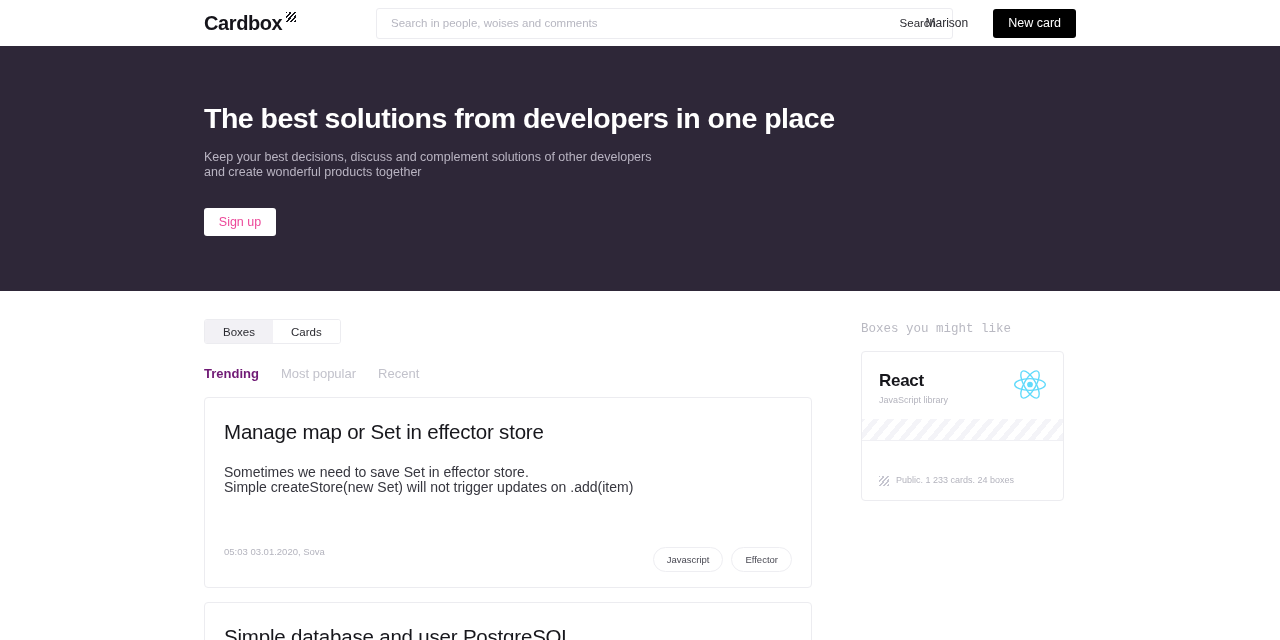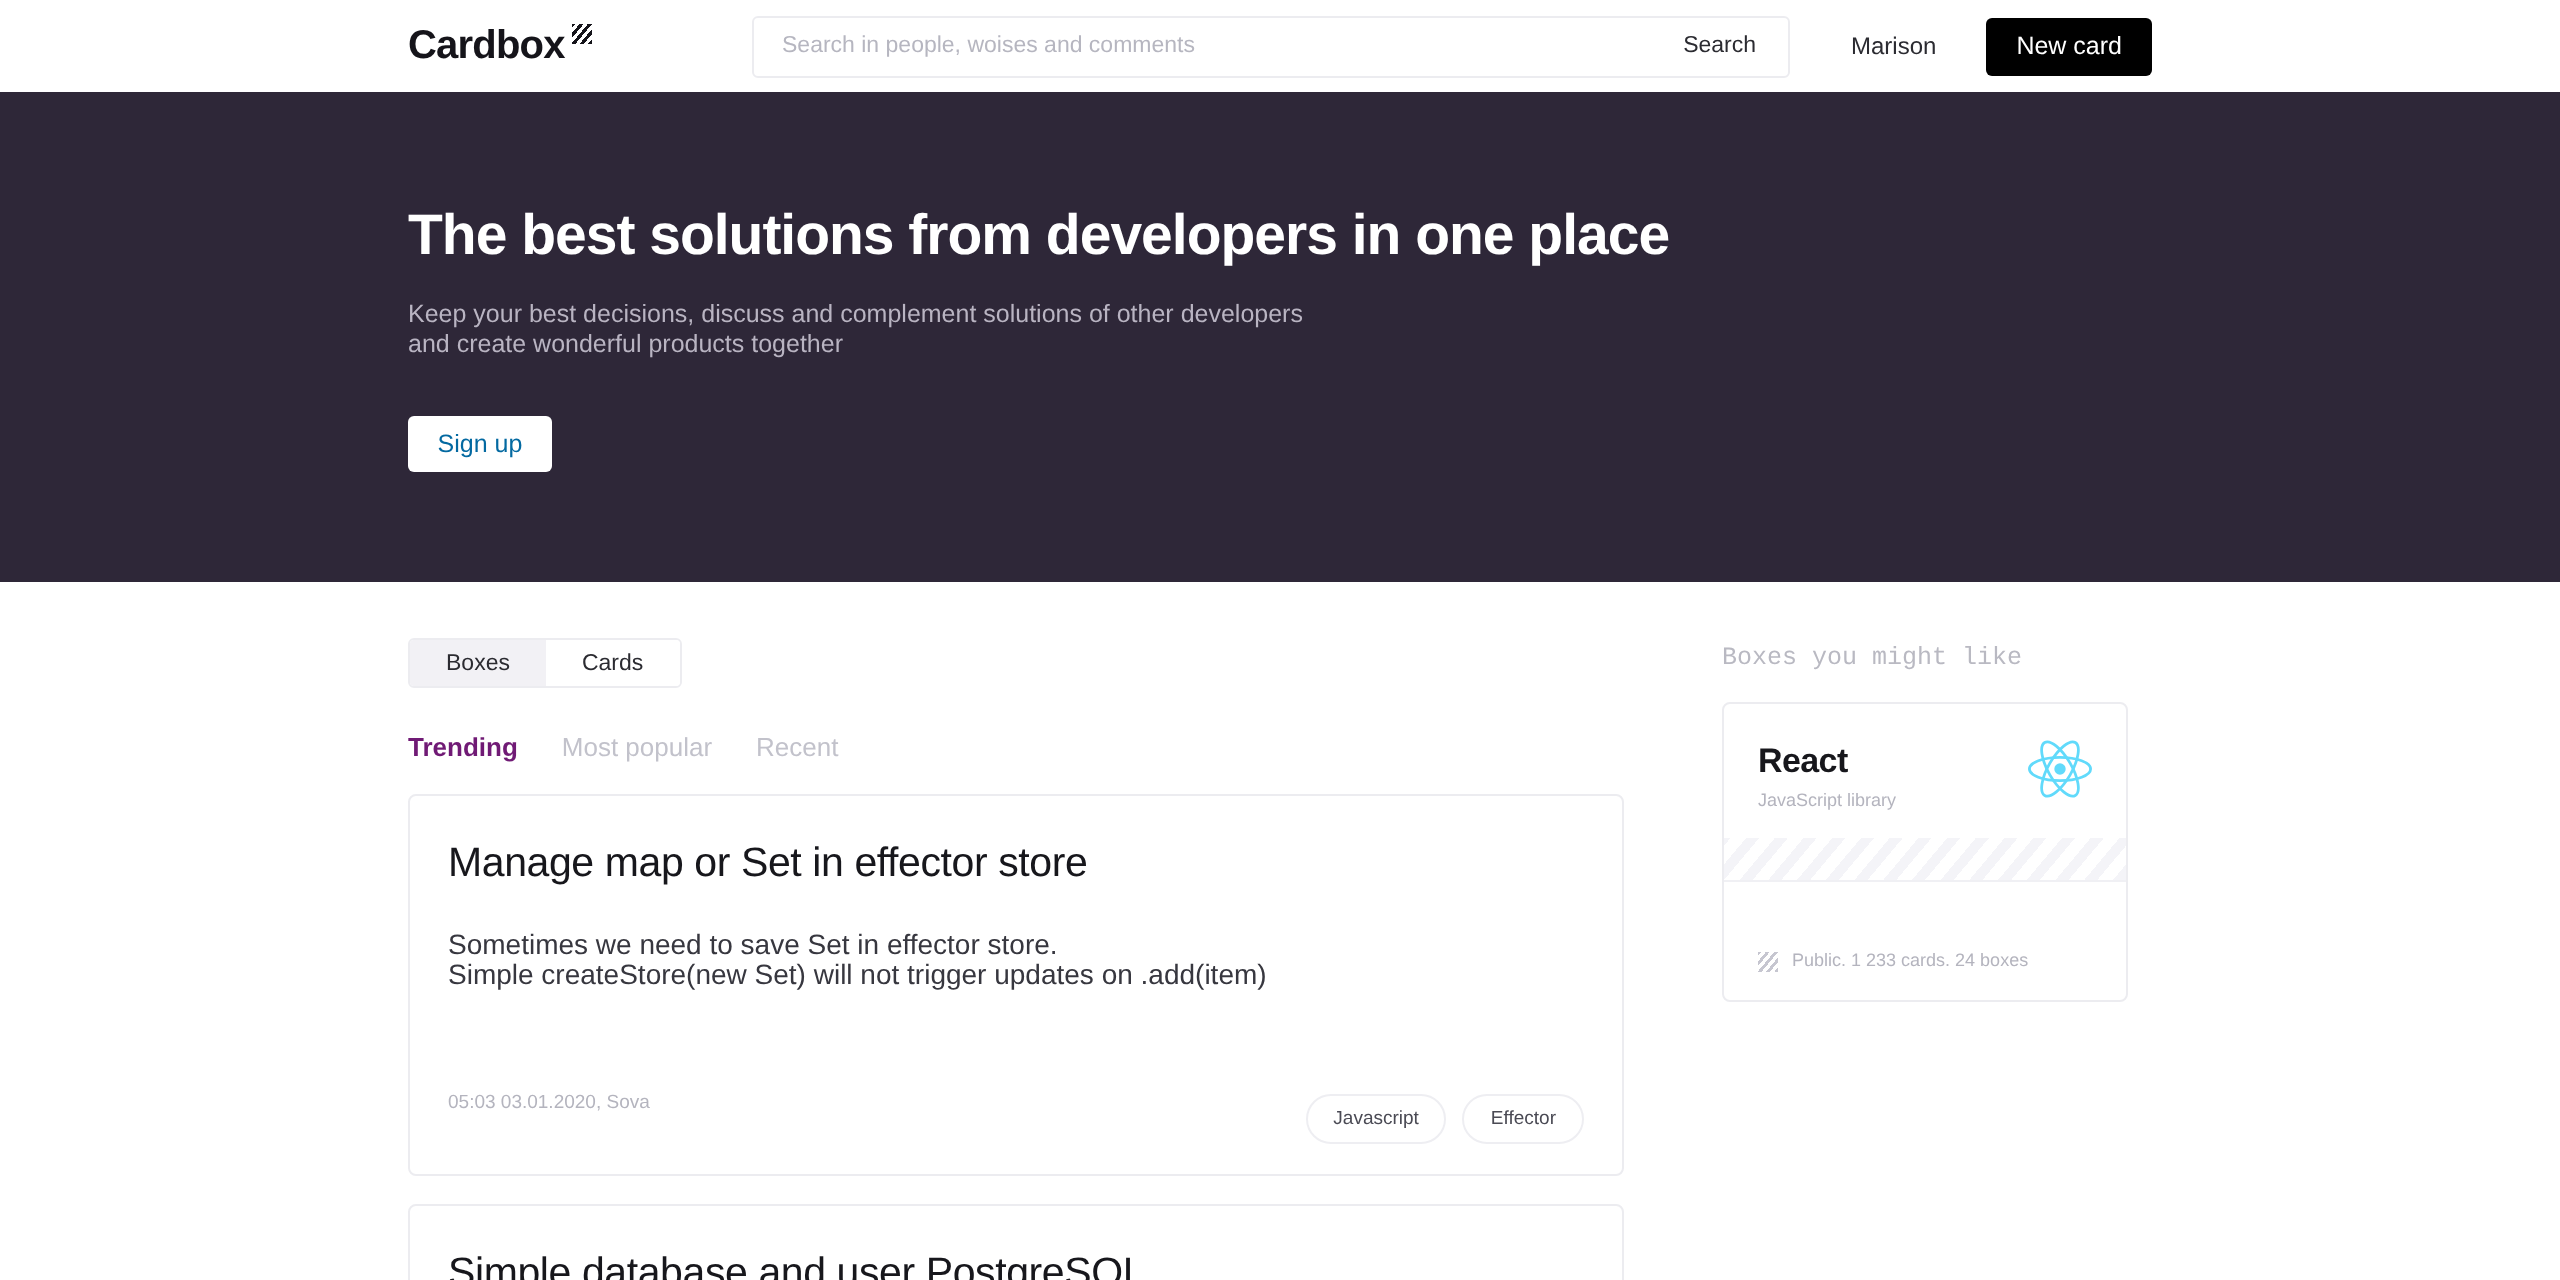--- a/index.html
+++ b/index.html
@@ -49,21 +49,21 @@
     background-image: repeating-linear-gradient(
       -50deg,
       #15141a 0px, #15141a 1.6px,
       #ffffff 1.6px, #ffffff 3.2px
     );
   }
 
   .search-wrap {
     position: absolute;
     left: 376px;
-    width: 519px;
+    width: 577px;
     height: 31px;
     border: 1px solid #ececf0;
     border-radius: 3px;
     background: #ffffff;
     display: flex;
     align-items: center;
     padding: 0 14px;
   }
 
   .search-input {
@@ -135,21 +135,21 @@
 
   .hero-sub {
     color: #b9b4c2;
     font-size: 12.5px;
     line-height: 15px;
     margin-bottom: 28px;
   }
 
   .signup-button {
     background: #ffffff;
-    color: #0369a1;
+    color: #ec4899;
     border: none;
     border-radius: 3px;
     font-family: "Liberation Sans", sans-serif;
     font-size: 12.5px;
     width: 72px;
     height: 28px;
     cursor: pointer;
     align-self: flex-start;
   }
 

